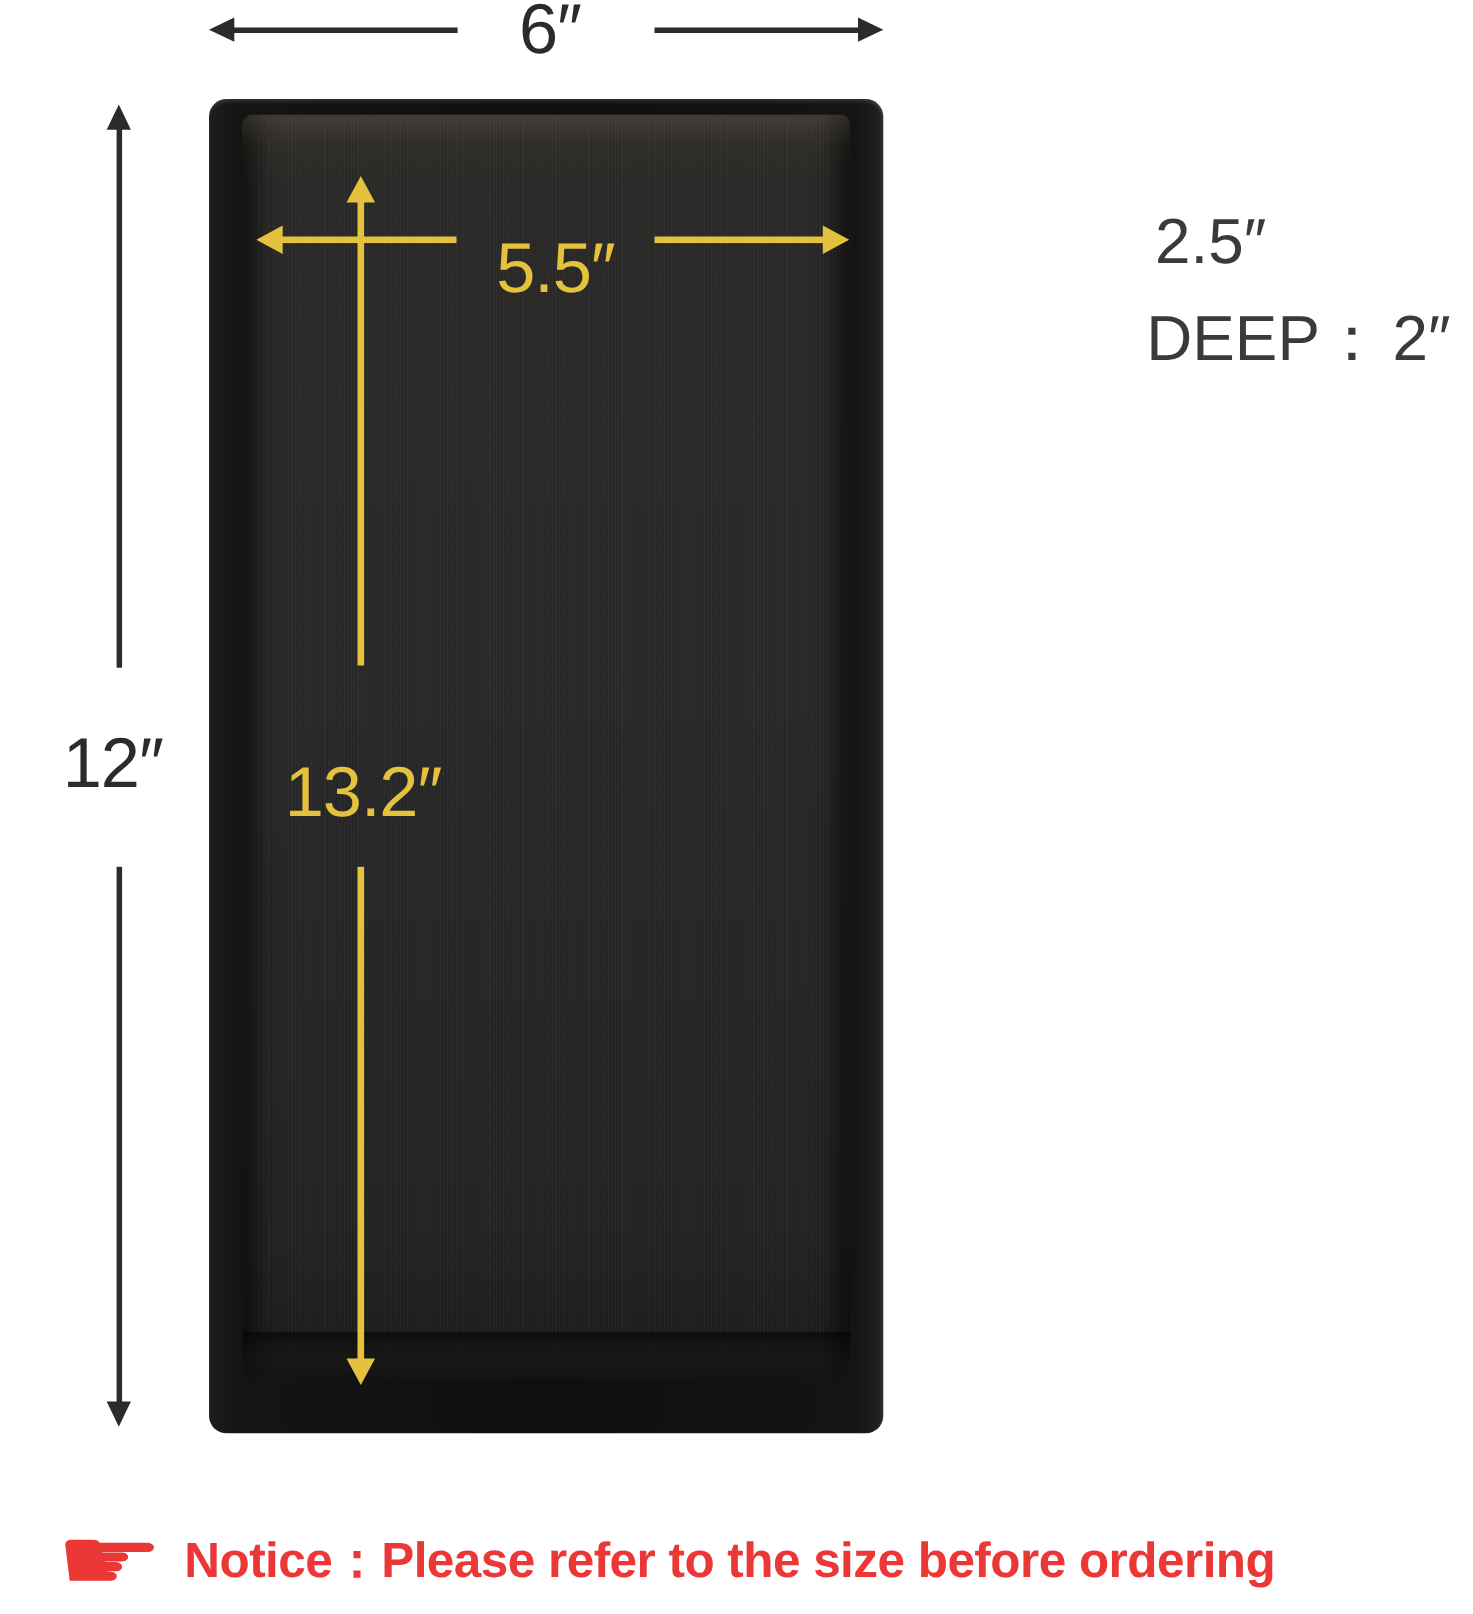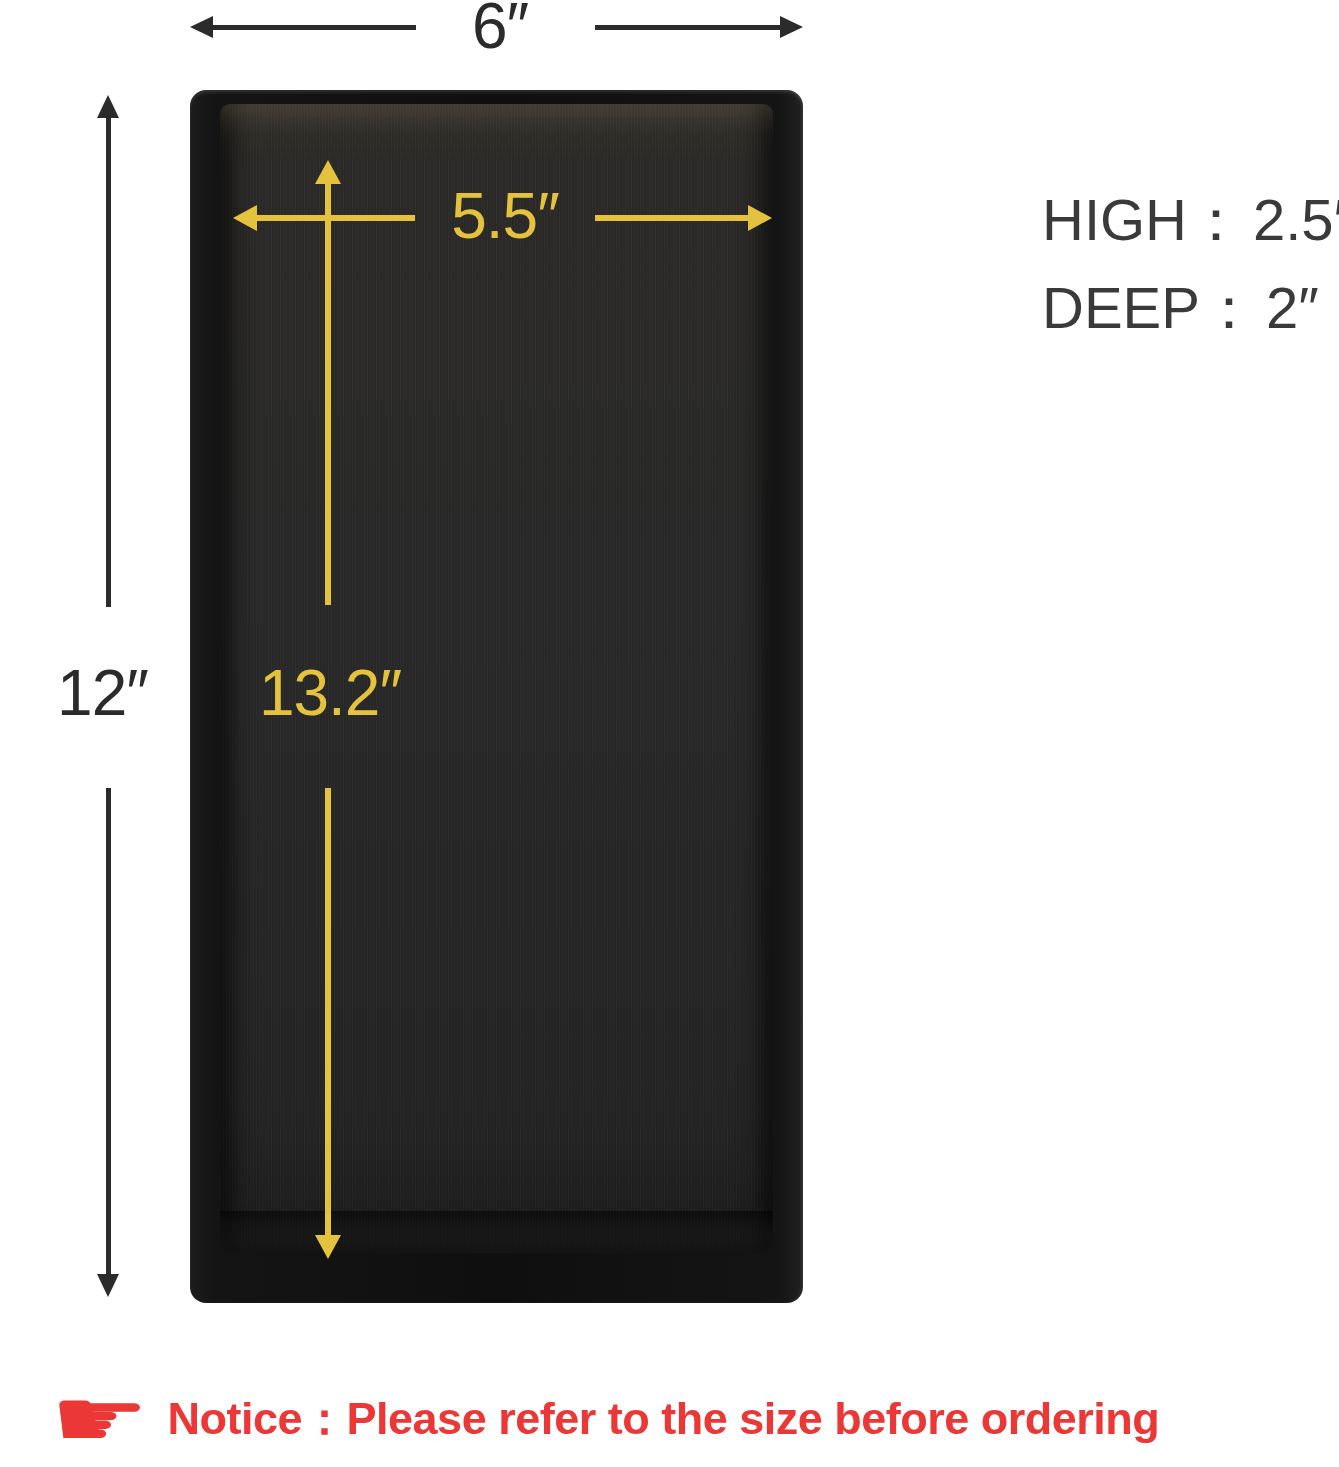--- a/index.html
+++ b/index.html
@@ -47,21 +47,21 @@
   .tri-left.yel   { border-top:13px solid transparent; border-bottom:13px solid transparent; border-right:24px solid #e4c23e; }
   .tri-right.yel  { border-top:13px solid transparent; border-bottom:13px solid transparent; border-left:24px solid #e4c23e; }
   .tri-up.yel     { border-left:13px solid transparent; border-right:13px solid transparent; border-bottom:24px solid #e4c23e; }
   .tri-down.yel   { border-left:13px solid transparent; border-right:13px solid transparent; border-top:24px solid #e4c23e; }
 
   .dim-label {
     position:absolute; font-size:64px; line-height:70px; letter-spacing:-1px;
     text-align:center; white-space:nowrap;
   }
   .dark-text { color:#2b2b2b; }
-  .yellow-text { color:#e4c23e; }
+  .yellow-text { color:#e4c23e;margin-top:27px; }
 
   
   .specs { position:absolute; left:1042px; top:176px; font-size:58px; line-height:88px; color:#3a3a3a; }
   .spec-row { display:flex; align-items:baseline; white-space:nowrap; }
   .spec-value { margin-left:8px; }
 
   
   .notice { position:absolute; left:50px; top:1378px; display:flex; align-items:center; }
   .notice-hand {
     font-size:82px; line-height:1; color:#ec3737;
@@ -107,21 +107,20 @@
   <div>
     <span class="tri tri-up yel" style="left:315px; top:160px;"></span>
     <span class="seg-v yellow-line" style="left:325px; top:183px; height:422px;"></span>
     <span class="dim-label yellow-text" style="left:225px; top:658px; width:210px;">13.2″</span>
     <span class="seg-v yellow-line" style="left:325px; top:788px; height:448px;"></span>
     <span class="tri tri-down yel" style="left:315px; top:1235px;"></span>
   </div>
 
   <div class="specs">
     <div class="spec-row">
-      <span>HIGH：</span>
       <span class="spec-value">2.5″</span>
     </div>
     <div class="spec-row">
       <span>DEEP：</span>
       <span class="spec-value">2″</span>
     </div>
   </div>
 
   <div class="notice">
     <span class="notice-hand">☛</span>

